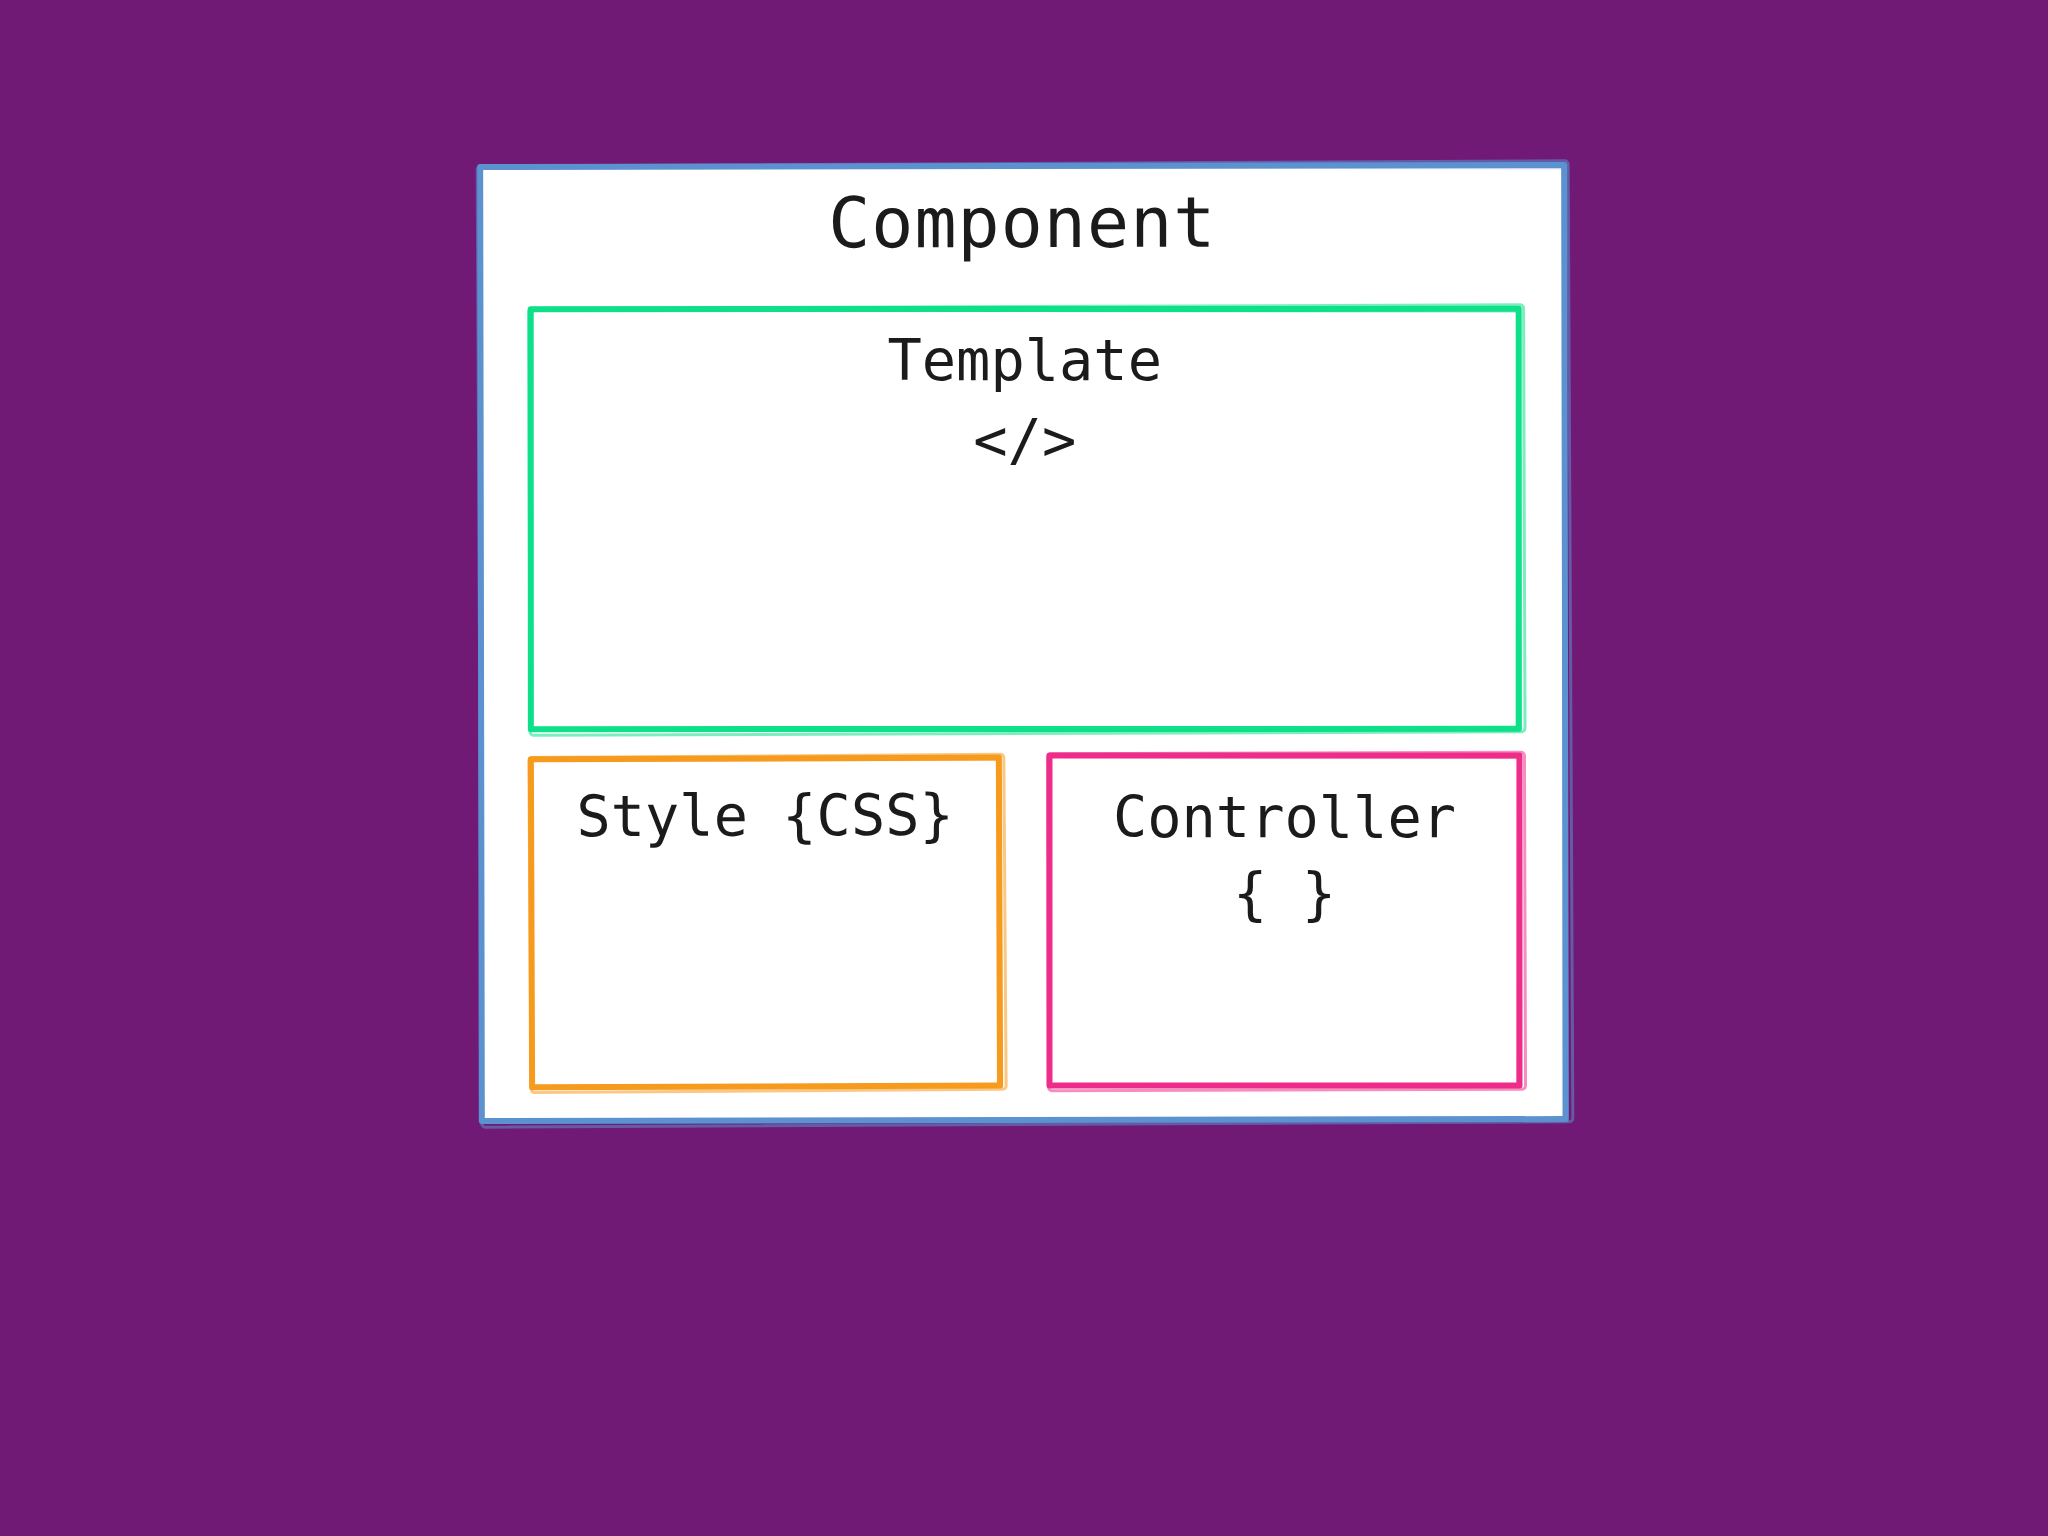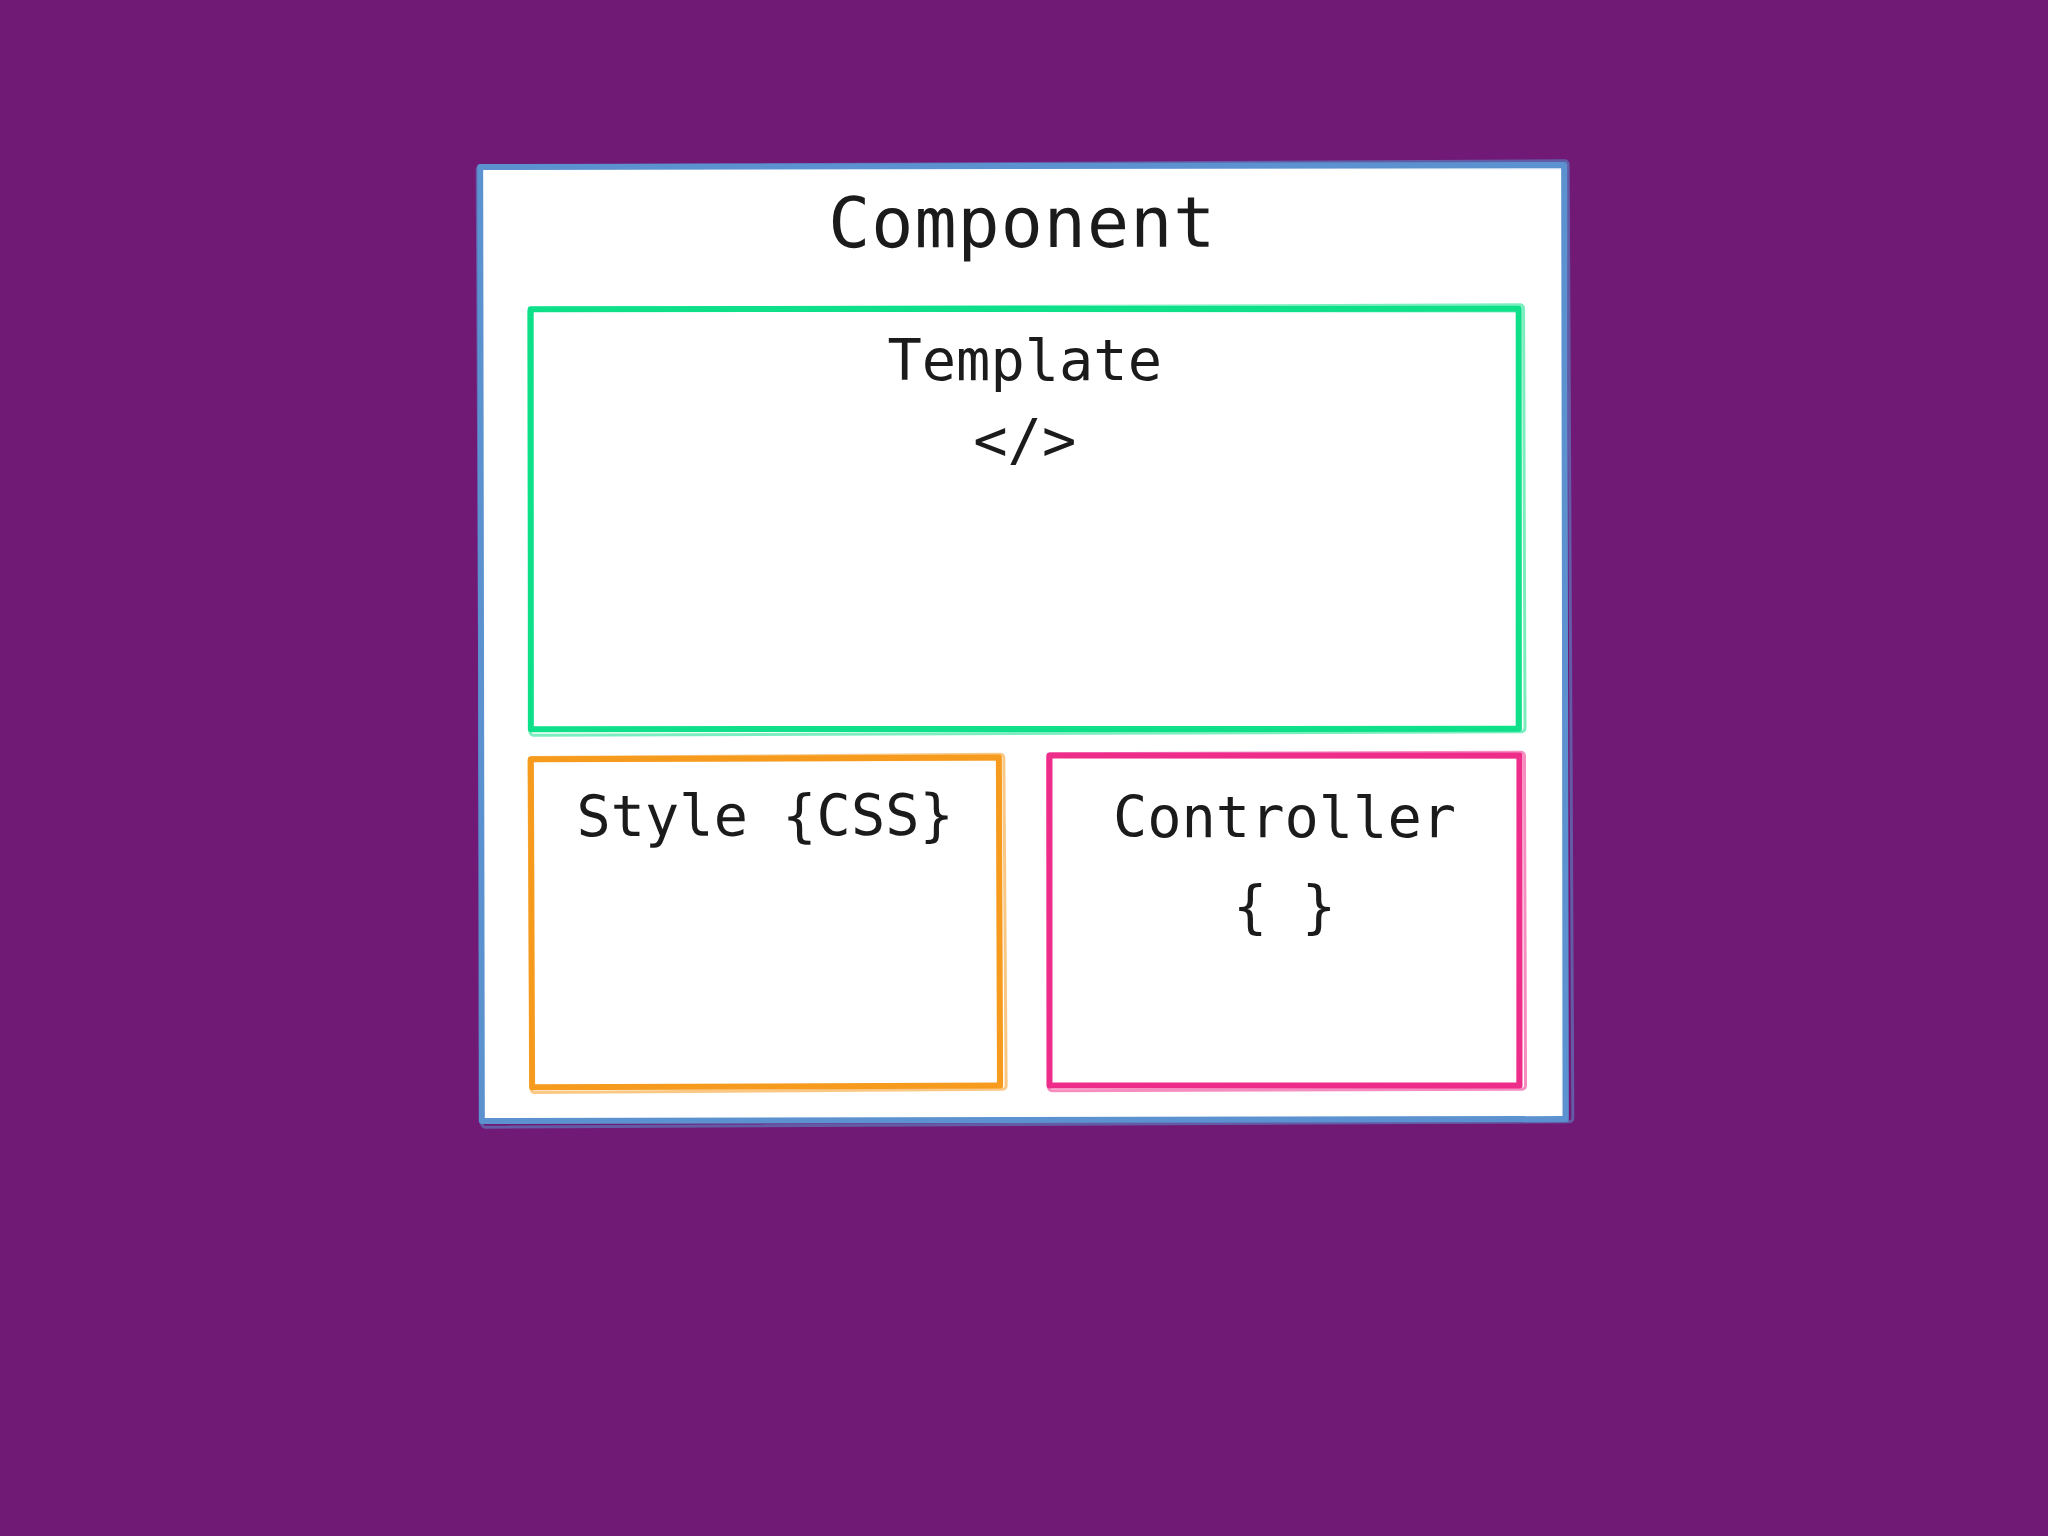--- a/index.html
+++ b/index.html
@@ -95,21 +95,21 @@
   .inner-pink {
     --c: var(--pink);
     left: 562px;
     top: 584px;
     width: 476px;
     height: 336px;
     display: flex;
     flex-direction: column;
     align-items: center;
     padding-top: 26px;
-    gap: 23px;
+    gap: 10px;
     transform: rotate(0.1deg);
   }
   .label {
     font-size: 57px;
     line-height: 1.15;
     text-align: center;
     white-space: pre;
   }
   .glyph {
     font-size: 57px;

